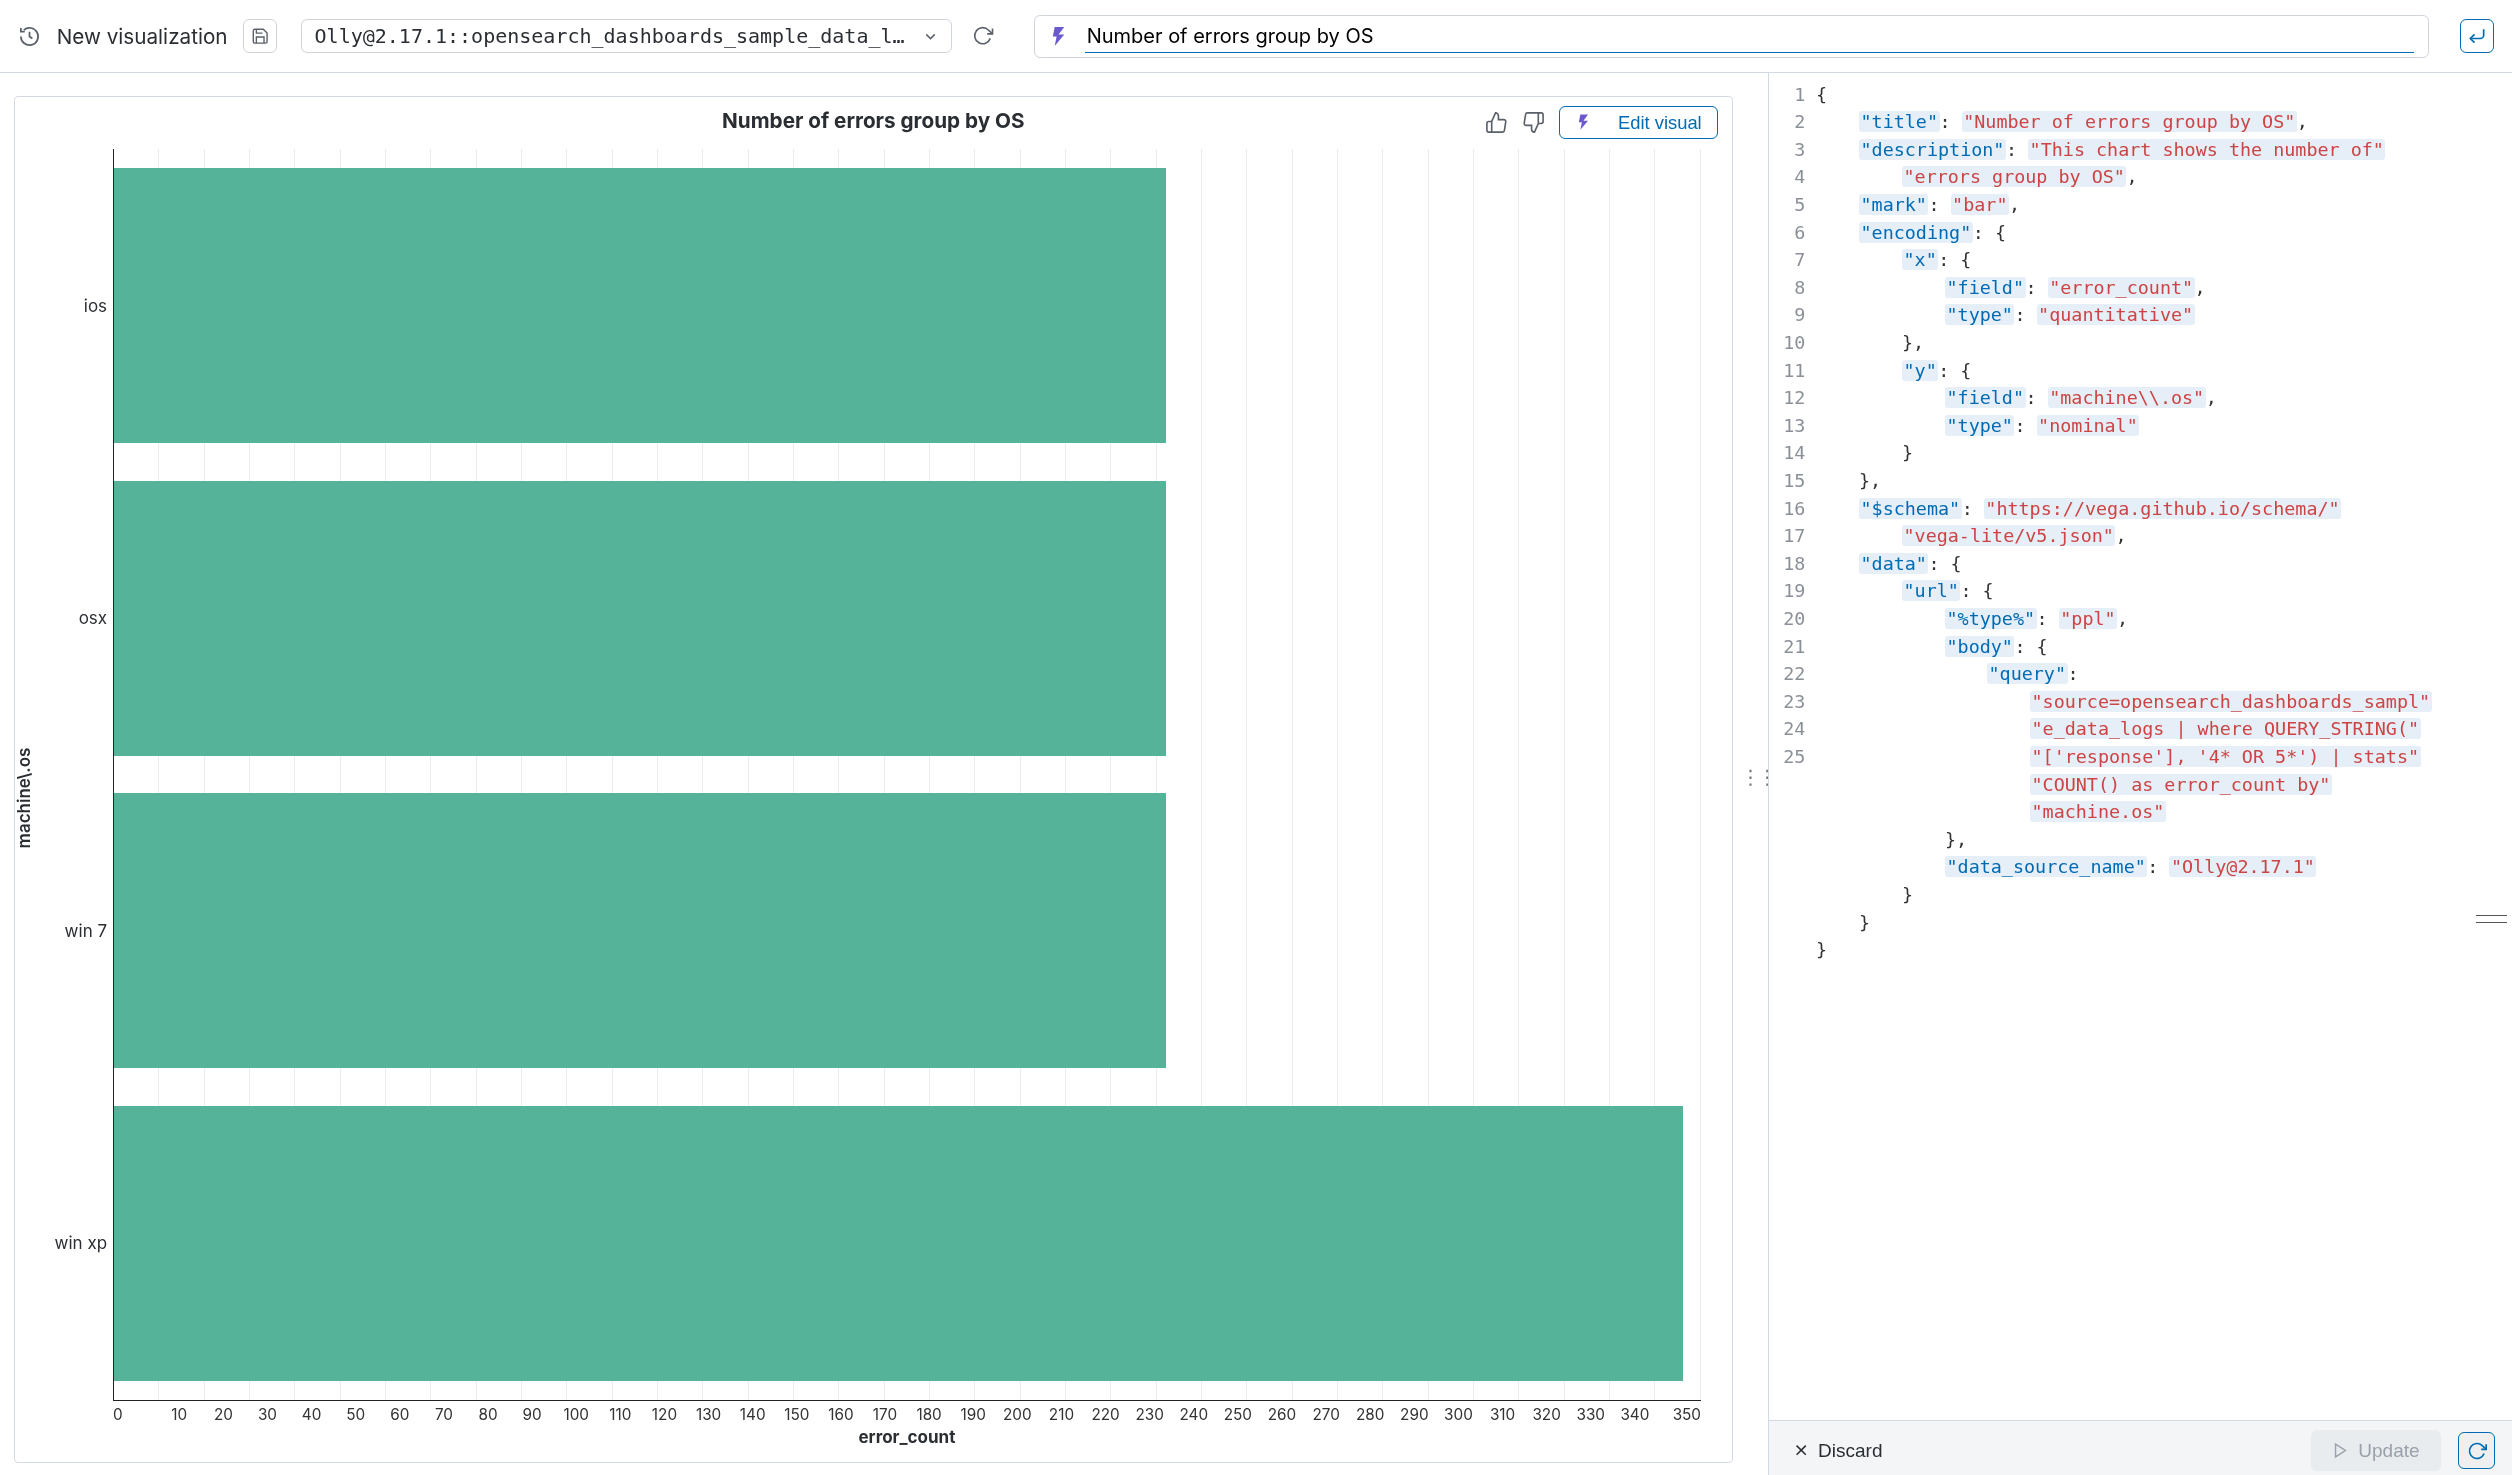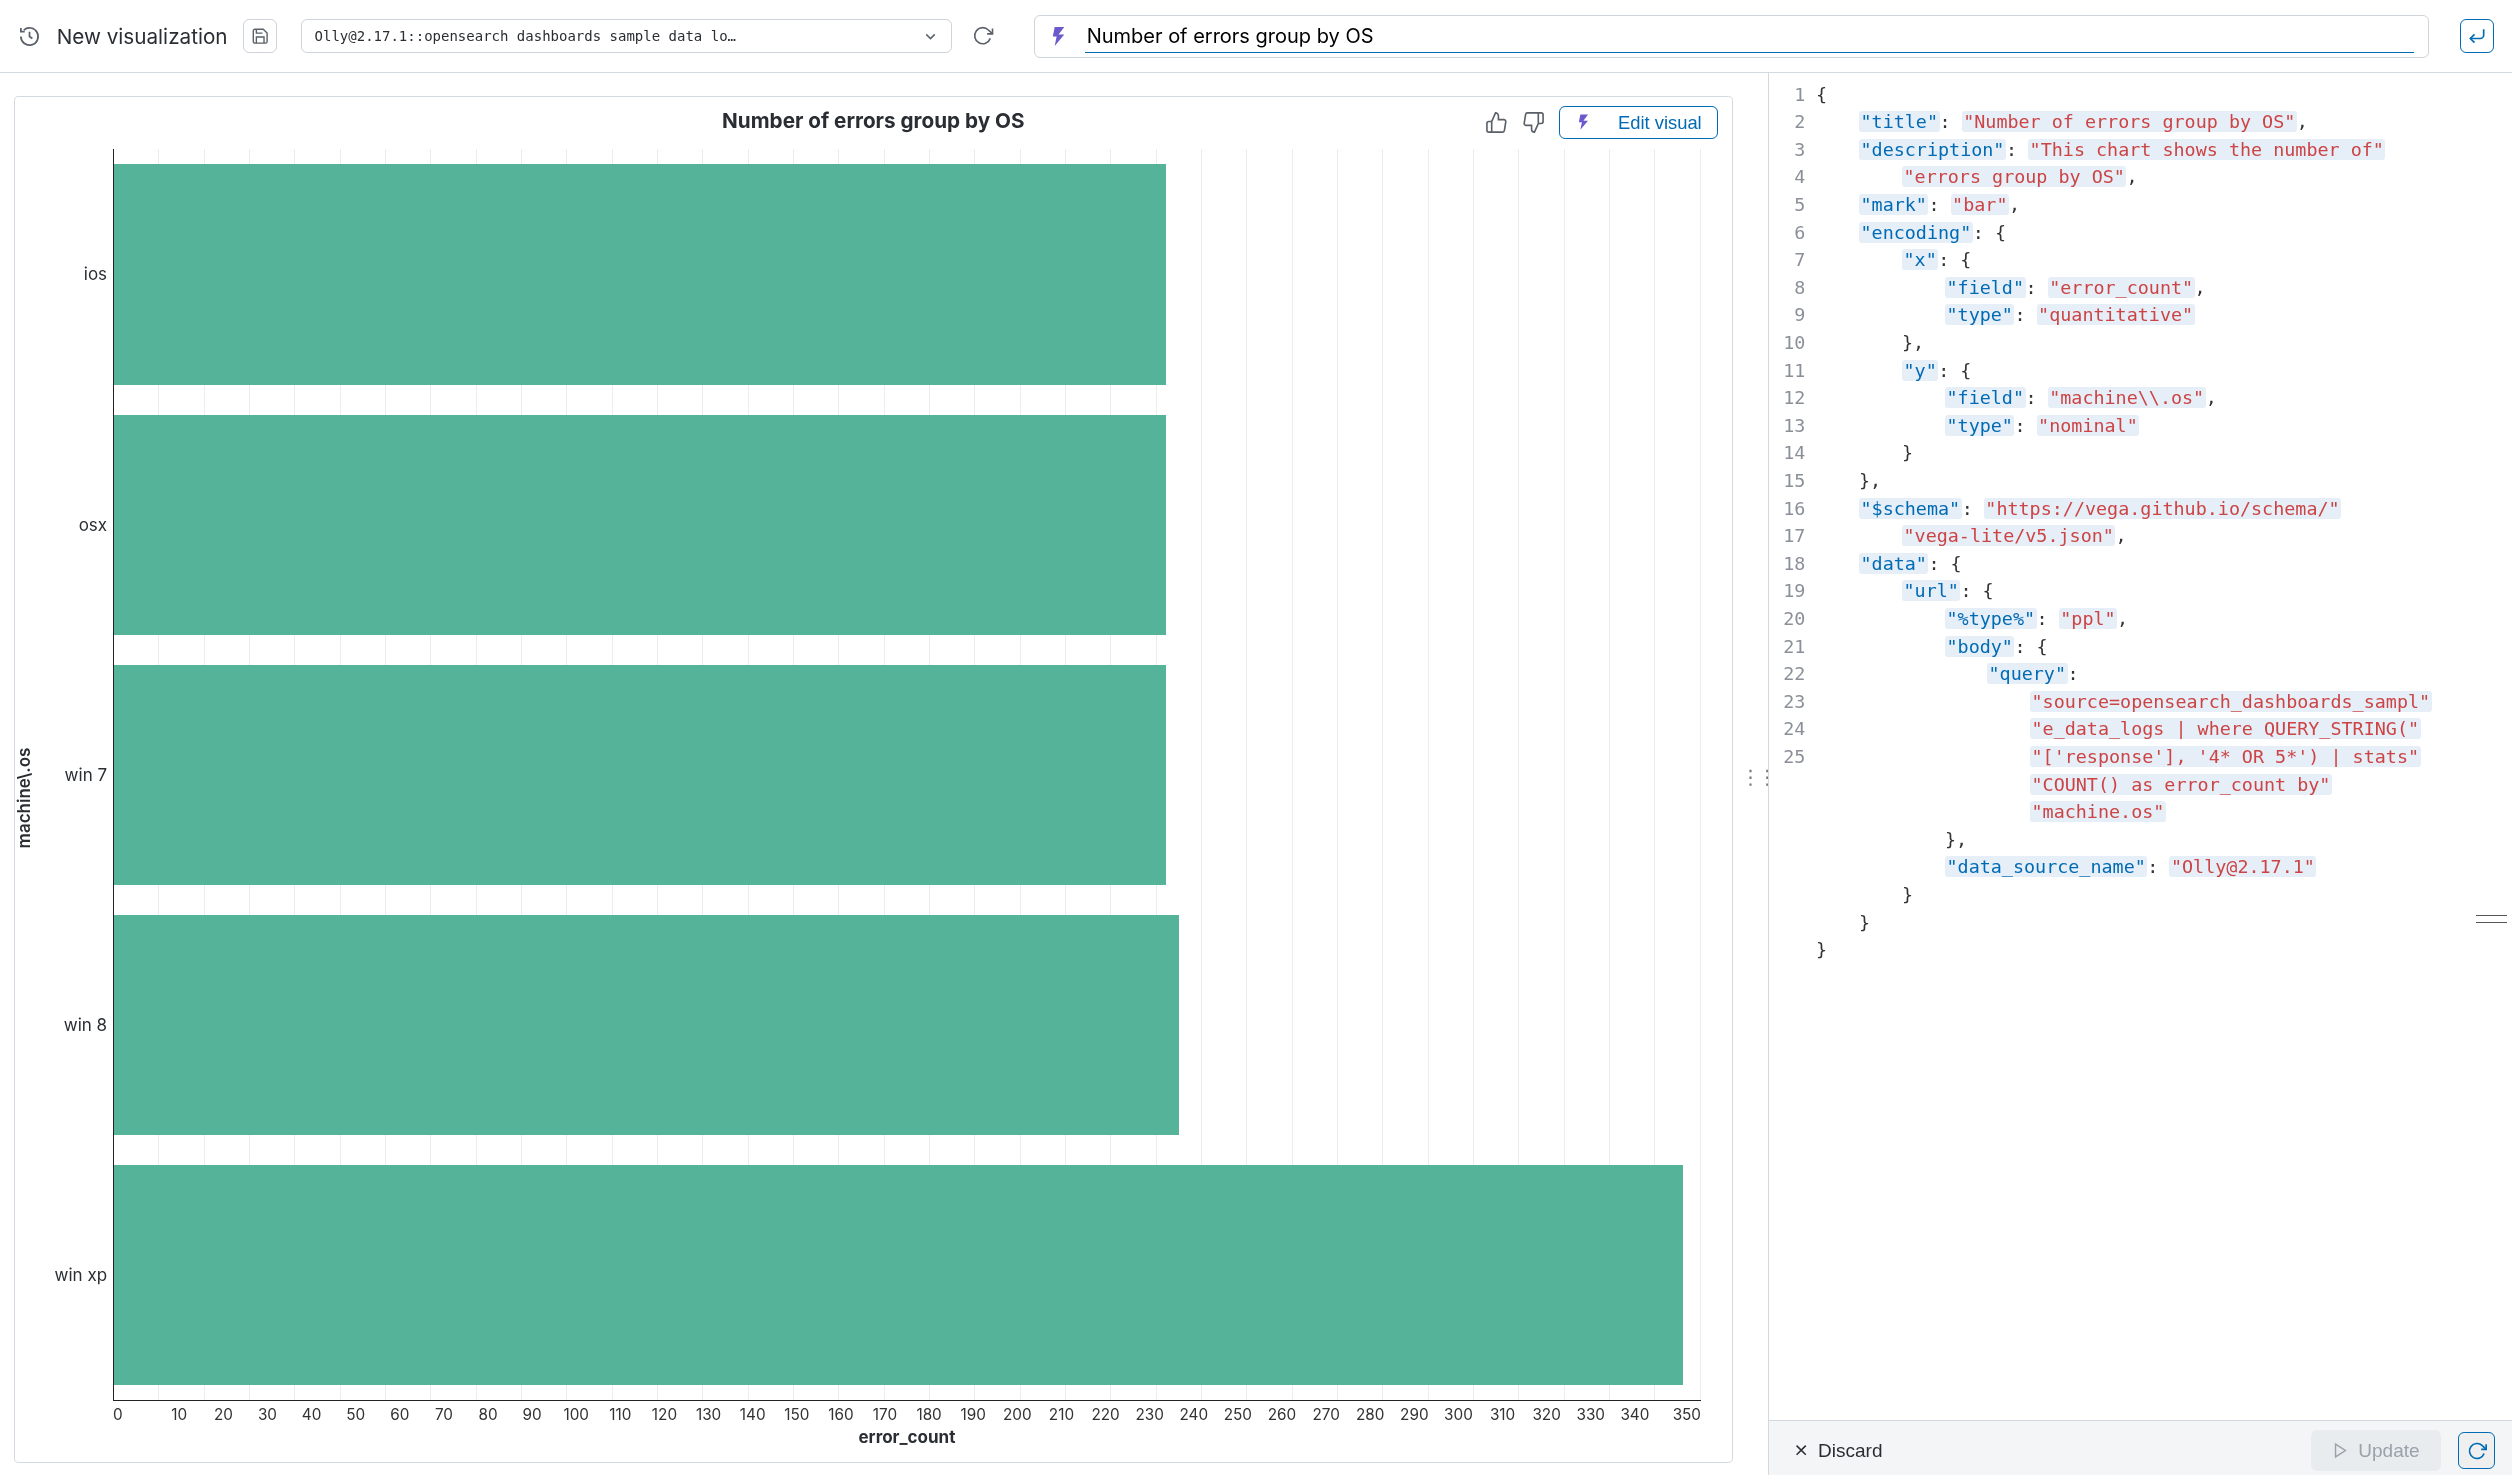--- a/index.html
+++ b/index.html
@@ -47,21 +47,21 @@
     border: 0.8px solid var(--btn-border);
     border-radius: 6.1px;
     display: flex; align-items: center;
     padding: 0 12.2px;
     font-size: 18.4px;
     color: var(--text);
     gap: 9.2px;
     background: #fff;
     margin-left: 9.2px;
   }
-  .ds-select .txt { flex: 1; overflow: hidden; text-overflow: ellipsis; white-space: nowrap; font-family: ui-monospace, Menlo, monospace; font-size: 14px; }
+  .ds-select .txt { flex: 1; overflow: hidden; text-overflow: ellipsis; white-space: nowrap; font-family: ui-monospace, Menlo, monospace; font-size: 20px; }
   .ds-select .chev { width: 17px; height: 17px; color: var(--text-dim); }
   .refresh-btn { width: 24.5px; height: 24.5px; color: var(--text-dim); margin-left: 3.1px; flex:none; display:flex; align-items:center; justify-content:center; }
 
   .query-wrap {
     display: flex; align-items: center; gap: 13.8px;
     flex: 1;
     margin-left: 23px;
     padding: 4.6px 13.8px;
     border: 0.8px solid var(--btn-border);
     border-radius: 6.1px;
@@ -389,24 +389,20 @@
                 <span class="cat-label">ios</span>
                 <div class="bar" style="width: 66.2857%;"></div>
               </div>
               <div class="bar-row">
                 <span class="cat-label">osx</span>
                 <div class="bar" style="width: 66.2857%;"></div>
               </div>
               <div class="bar-row">
                 <span class="cat-label">win 7</span>
                 <div class="bar" style="width: 66.2857%;"></div>
-              </div>
-              <div class="bar-row">
-                <span class="cat-label">win 8</span>
-                <div class="bar" style="width: 67.1429%;"></div>
               </div>
               <div class="bar-row">
                 <span class="cat-label">win xp</span>
                 <div class="bar" style="width: 98.8571%;"></div>
               </div>
             </div>
           <div class="x-axis">
             <div class="x-ticks" id="xticks">
                 <span>0</span>
                 <span>10</span>

